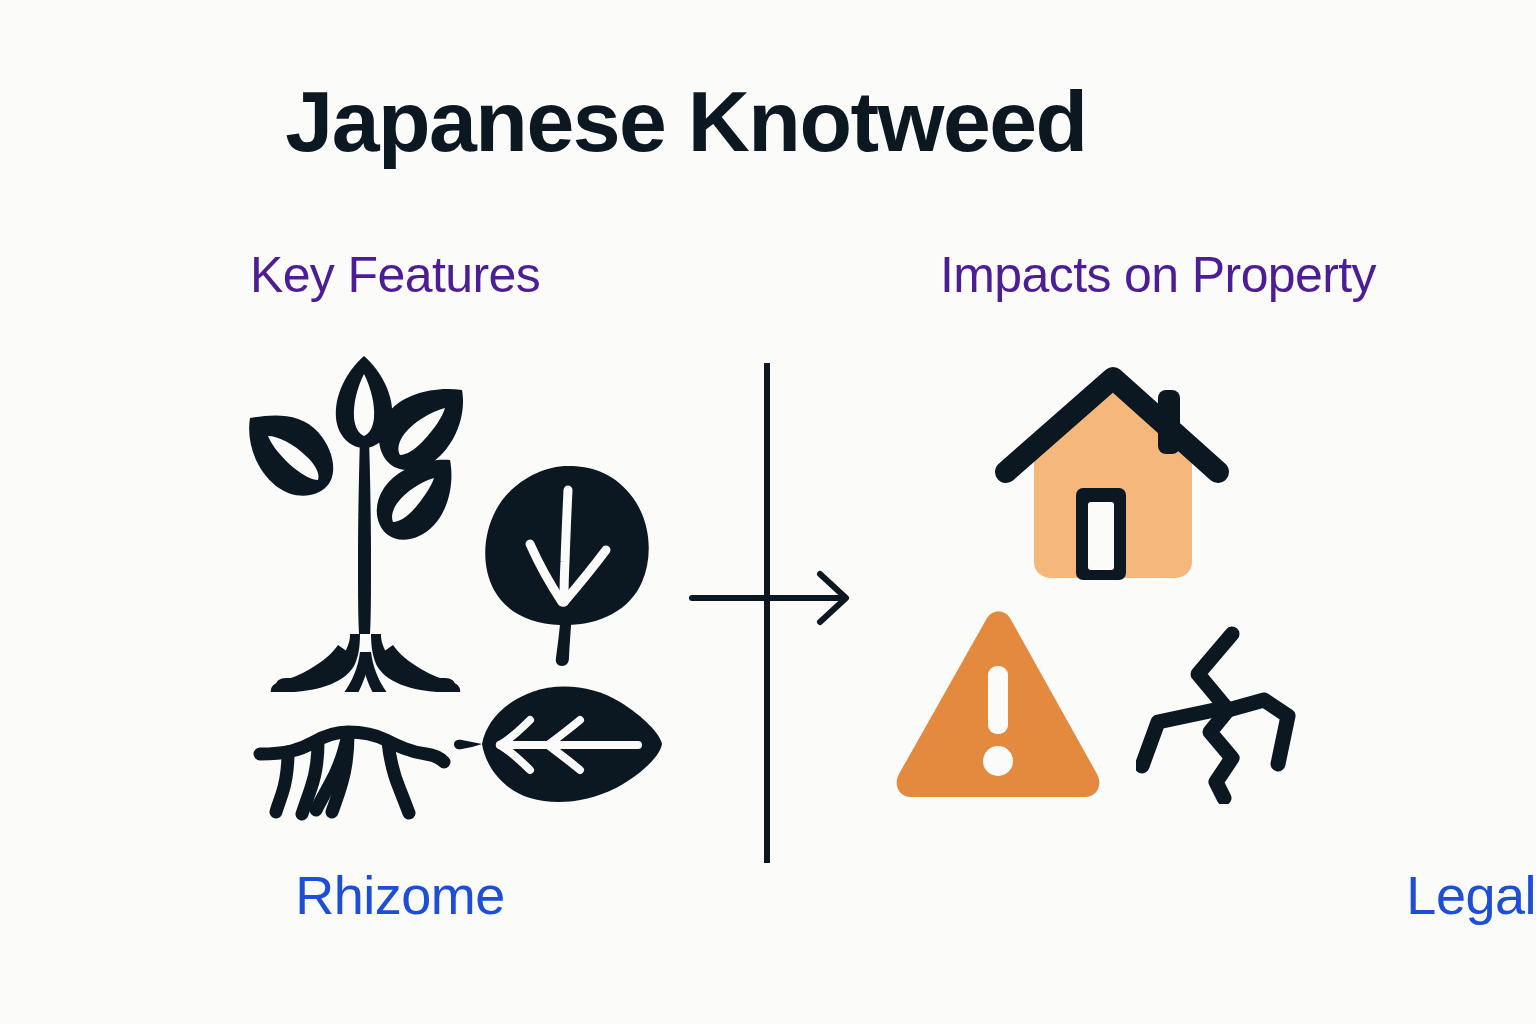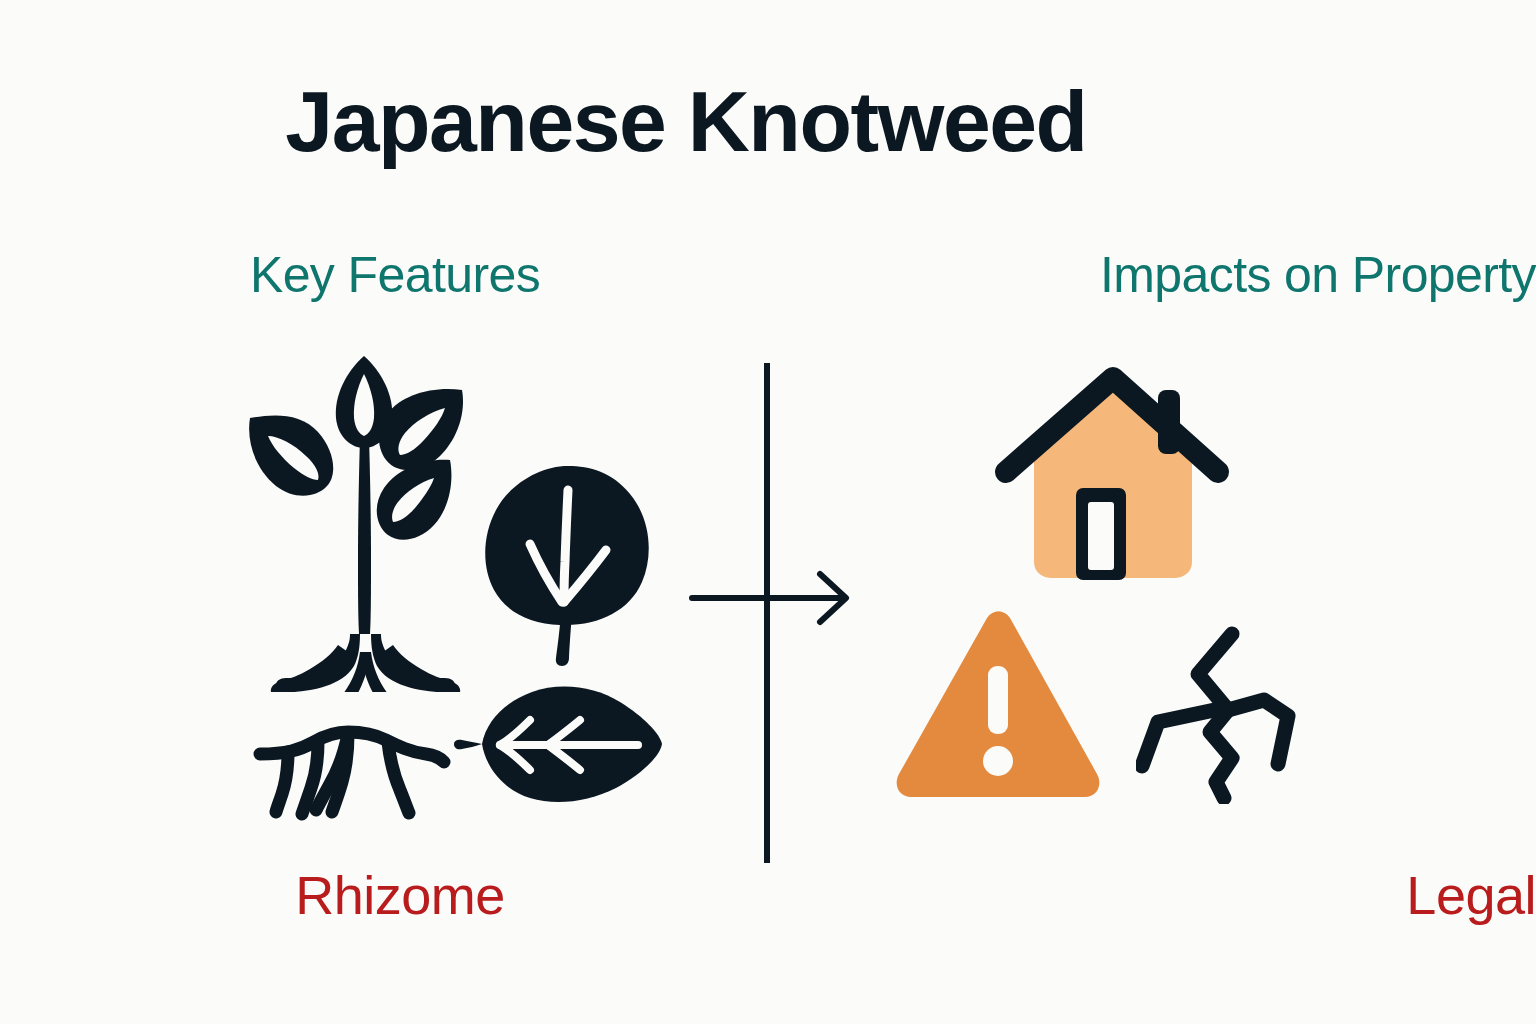--- a/index.html
+++ b/index.html
@@ -36,44 +36,44 @@
     white-space: nowrap;
   }
 
   
   .col-heading {
     position: absolute;
     font-size: 50px;
     font-weight: 500;
     letter-spacing: -0.6px;
     line-height: 1.1;
-    color: #0f766e;
+    color: #4c1d95;
     white-space: nowrap;
   }
   .col-heading.left {
     top: 248px;
     left: 0;
     width: 790px;
     text-align: center;
   }
   .col-heading.right {
     top: 248px;
     left: 780px;
     width: 756px;
-    text-align: right;
+    text-align: center;
   }
 
   
   .col-label {
     position: absolute;
     font-size: 54px;
     font-weight: 400;
     letter-spacing: -0.5px;
     line-height: 1.1;
-    color: #b91c1c;
+    color: #1d4ed8;
     white-space: nowrap;
   }
   .col-label.left {
     top: 866px;
     left: 0;
     width: 800px;
     text-align: center;
   }
   .col-label.right {
     top: 866px;

